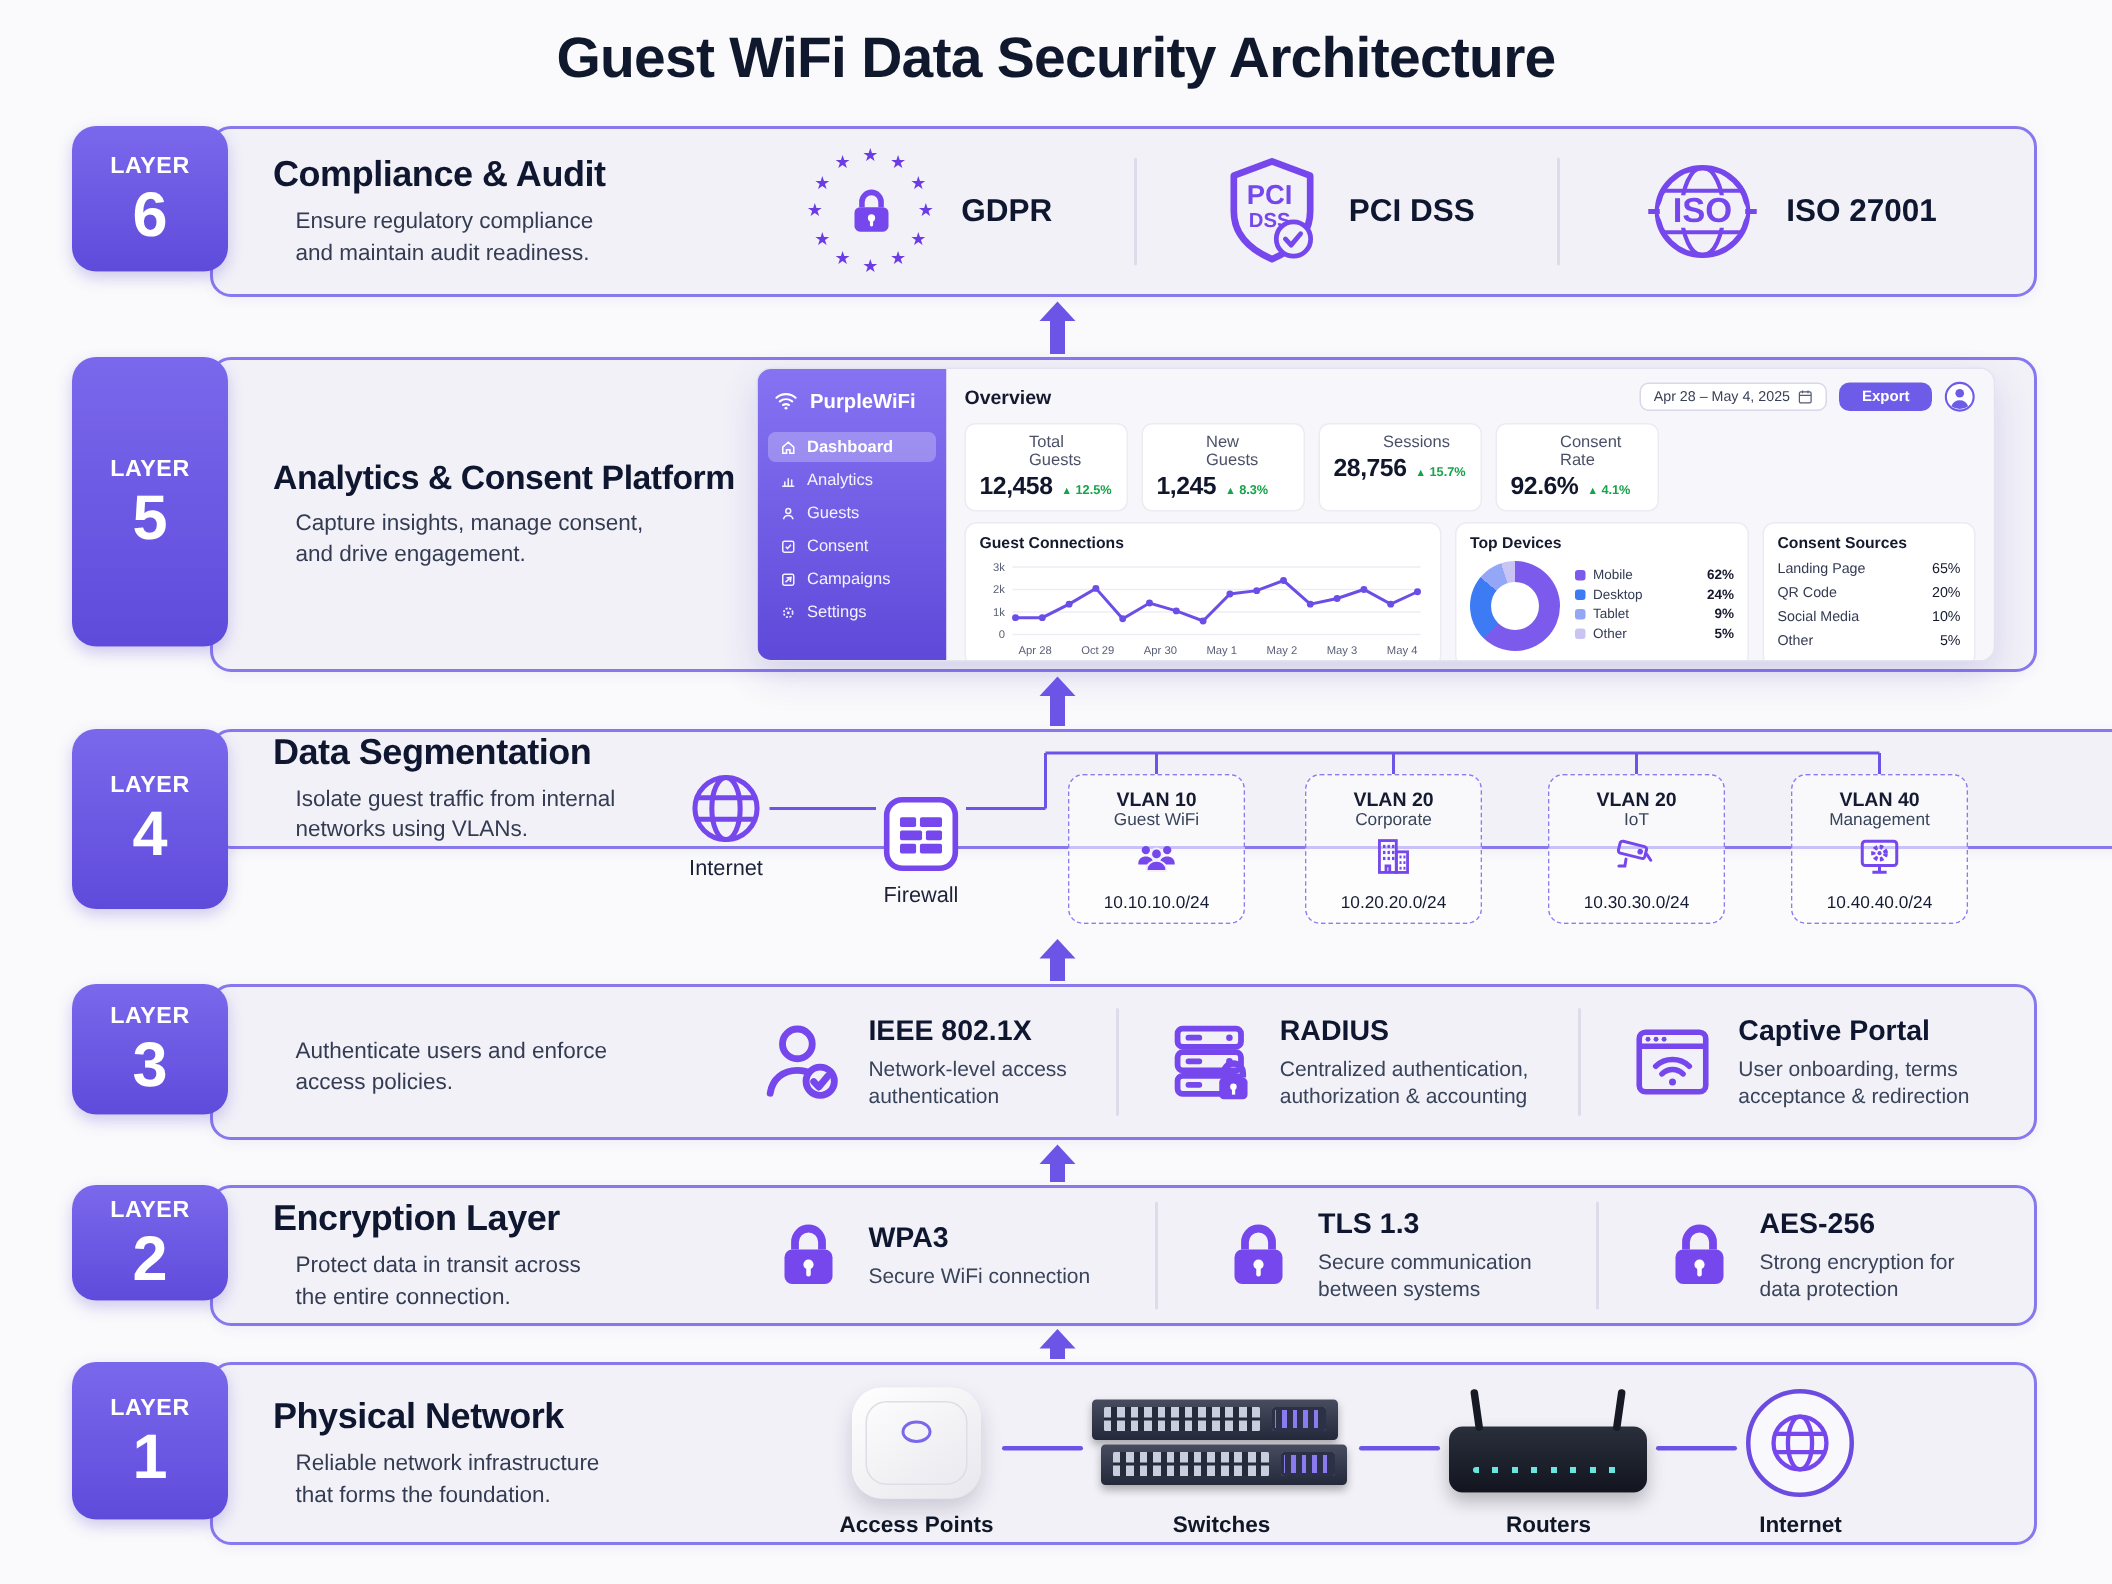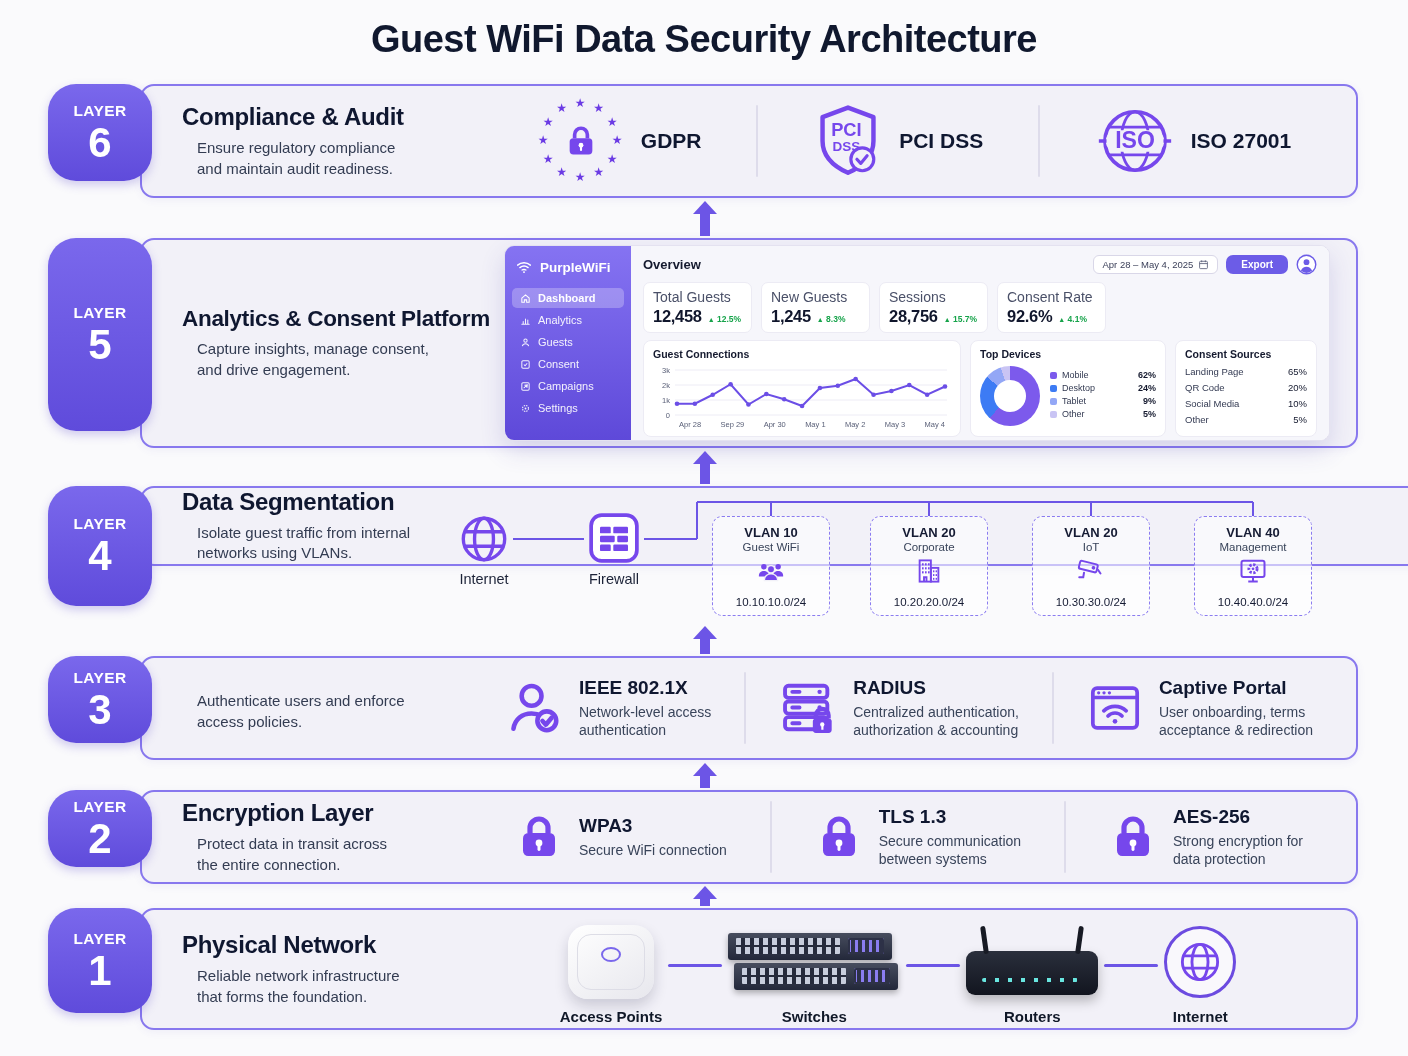--- a/index.html
+++ b/index.html
@@ -4,21 +4,21 @@
 <style>
   * { margin:0; padding:0; box-sizing:border-box; }
   body { background:#FAFAFC; font-family:"Liberation Sans","DejaVu Sans",sans-serif; }
   .wrap { position:relative; width:1408px; height:1056px; overflow:hidden; background:#FAFAFC; }
   .title { position:absolute; top:18px; left:0; width:100%; text-align:center;
            font-size:38px; font-weight:800; color:#10182E; letter-spacing:-.5px; }
 
   
   .layer { position:absolute; left:48px; width:1310px; }
   .tab { position:absolute; left:0; top:0; bottom:17px; width:104px; z-index:2;
-         background:linear-gradient(180deg,#7A68EC,#5F4BDB); border-radius:28px;
+         background:linear-gradient(180deg,#7A68EC,#5F4BDB); border-radius:16px;
          display:flex; flex-direction:column; align-items:center; justify-content:center;
          color:#fff; box-shadow:0 4px 10px rgba(80,60,200,.25); }
   .tab-word { font-size:15.5px; font-weight:700; letter-spacing:.4px; }
   .tab-num  { font-size:42px; font-weight:800; line-height:1; margin-top:2px; }
   .layer-content { position:absolute; left:92px; right:0; top:0; bottom:0;
          background:#F2F1F8; border:2px solid #8878EE; border-radius:14px;
          display:flex; align-items:center; padding-left:40px;
          box-shadow:0 2px 8px rgba(90,70,180,.07); }
   .tblock { flex:none; }
   .heading { font-size:24px; font-weight:800; color:#0F1730; letter-spacing:-.3px; }
@@ -64,21 +64,21 @@
   .dash-title { font-size:13px; font-weight:700; color:#14192e; }
   .dash-head-right { margin-left:auto; display:flex; align-items:center; gap:8px; }
   .date-chip { display:flex; align-items:center; gap:5px; background:#fff; border:1px solid #D9D7E8;
                border-radius:6px; padding:3px 8px; font-size:9.5px; color:#3a3f58; }
   .date-chip .cicon{width:11px;height:11px;display:inline-flex;} .date-chip .cicon svg{width:11px;height:11px;}
   .export-btn { background:#6C5CE7; color:#fff; border:none; border-radius:7px; font-size:10px;
                 font-weight:600; padding:4px 15px; font-family:inherit; }
   .avatar { width:21px; height:21px; display:inline-flex; } .avatar svg{width:21px;height:21px;}
   .stat-row { display:flex; gap:9px; margin:7px 0; }
   .stat-card { width:109px; background:#fff; border:1px solid #ECEBF4; border-radius:7px; padding:6px 9px; }
-  .s-label { font-size:14px; color:#4a5068; }
+  .s-label { font-size:11px; color:#4a5068;margin-left:33px; }
   .s-vrow { display:flex; align-items:baseline; gap:6px; margin-top:2px; }
   .s-value { font-size:16.5px; font-weight:800; color:#10162c; letter-spacing:-.3px; }
   .s-delta { font-size:8.5px; color:#16A34A; font-weight:600; }
   .s-delta .tri { font-size:7px; }
   .card-row { display:flex; gap:9px; }
   .card { background:#fff; border:1px solid #ECEBF4; border-radius:8px; padding:7px 9px; height:97px; }
   .card-title { font-size:10.5px; font-weight:700; color:#14192e; }
   .chart-card { width:318px; }
   .x-labels { display:flex; justify-content:space-between; padding:0 6px 0 26px; font-size:7.5px; color:#5a6078; margin-top:-2px; }
   .devices-card { width:196px; }
@@ -378,21 +378,21 @@
                   <circle cx="184.8" cy="25.75" r="2.3" fill="#6B4EE6"></circle>
                   <circle cx="202.66666666666666" cy="19" r="2.3" fill="#6B4EE6"></circle>
                   <circle cx="220.53333333333333" cy="34.75" r="2.3" fill="#6B4EE6"></circle>
                   <circle cx="238.4" cy="31" r="2.3" fill="#6B4EE6"></circle>
                   <circle cx="256.26666666666665" cy="25" r="2.3" fill="#6B4EE6"></circle>
                   <circle cx="274.1333333333333" cy="34.75" r="2.3" fill="#6B4EE6"></circle>
                   <circle cx="292" cy="26.5" r="2.3" fill="#6B4EE6"></circle>
                 </svg>
               <div class="x-labels">
                   <span>Apr 28</span>
-                  <span>Sep 29</span>
+                  <span>Oct 29</span>
                   <span>Apr 30</span>
                   <span>May 1</span>
                   <span>May 2</span>
                   <span>May 3</span>
                   <span>May 4</span>
                 </div>
             </div>
             <div class="card devices-card">
               <div class="card-title">Top Devices</div>
               <div class="devices-body">
@@ -475,21 +475,21 @@
           </g>
         </svg>
         <div class="net-node" style="left:302px;top:24px">
           <span class="nico"><svg viewBox="0 0 24 24" width="54" height="54" fill="none" stroke="#7647EC" stroke-width="1.5">
                 <circle cx="12" cy="12" r="9.2"></circle>
                 <ellipse cx="12" cy="12" rx="4.2" ry="9.2"></ellipse>
                 <path d="M3.4 8.8h17.2M3.4 15.2h17.2"></path>
               </svg></span>
           <div class="net-label">Internet</div>
         </div>
-        <div class="net-node" style="left:432px;top:22px">
+        <div class="net-node" style="left:432px;top:40px">
           <span class="nico fw-box"><svg viewBox="0 0 24 24" width="56" height="56">
                 <rect x="2.2" y="2.2" width="19.6" height="19.6" rx="4.5" fill="#fff" stroke="#7647EC" stroke-width="1.6"></rect>
                 <g fill="#7647EC">
                   <rect x="6" y="7.2" width="4.6" height="2.8" rx=".5"></rect>
                   <rect x="11.7" y="7.2" width="6.3" height="2.8" rx=".5"></rect>
                   <rect x="6" y="11" width="6.3" height="2.8" rx=".5"></rect>
                   <rect x="13.4" y="11" width="4.6" height="2.8" rx=".5"></rect>
                   <rect x="6" y="14.8" width="4.6" height="2.8" rx=".5"></rect>
                   <rect x="11.7" y="14.8" width="6.3" height="2.8" rx=".5"></rect>
                 </g>

